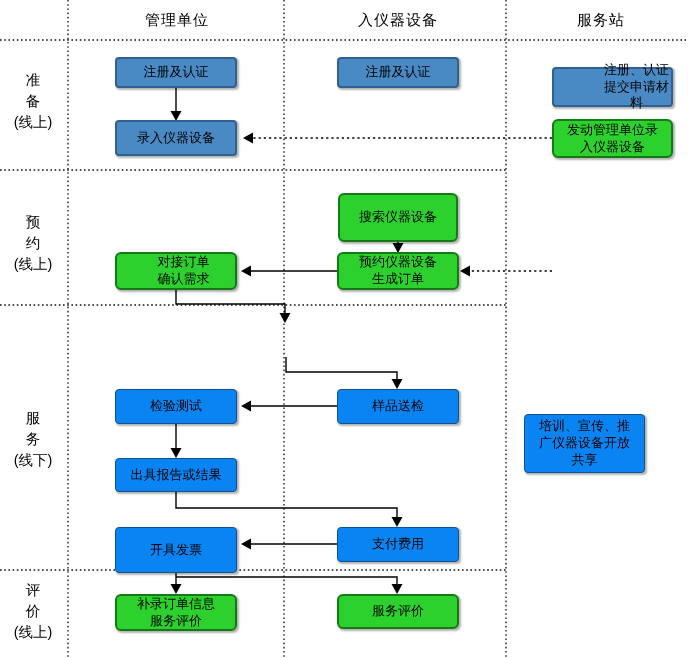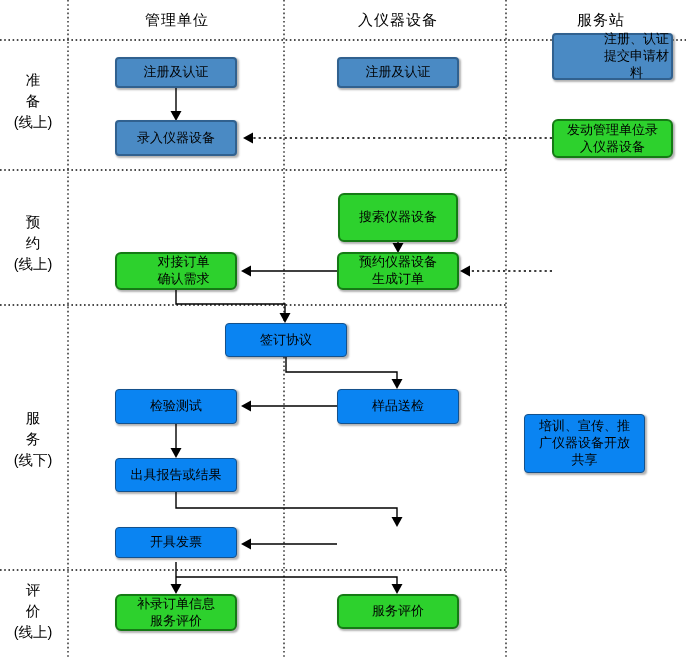--- a/index.html
+++ b/index.html
@@ -93,35 +93,35 @@
 务
 (线下)</div>
   <div class="lane-label" style="top:580px;">评
 价
 (线上)</div>
 
   <div class="node sb" style="left:115px;top:57px;width:122px;height:31px;">注册及认证</div>
   <div class="node sb" style="left:115px;top:120px;width:122px;height:36px;">录入仪器设备</div>
   <div class="node gn" style="left:115px;top:252px;width:122px;height:38px;padding-left:15px;">对接订单
 确认需求</div>
-  <div class="node bb" style="left:225px;top:323px;width:122px;height:34px;">签订协议</div>
   <div class="node bb" style="left:115px;top:389px;width:122px;height:35px;">检验测试</div>
   <div class="node bb" style="left:115px;top:458px;width:122px;height:34px;">出具报告或结果</div>
-  <div class="node bb" style="left:115px;top:527px;width:122px;height:31px;">开具发票</div>
+  <div class="node bb" style="left:115px;top:527px;width:122px;height:46px;">开具发票</div>
   <div class="node gn" style="left:115px;top:594px;width:122px;height:37px;">补录订单信息
 服务评价</div>
 
   <div class="node sb" style="left:337px;top:57px;width:122px;height:31px;">注册及认证</div>
   <div class="node gn" style="left:338px;top:193px;width:120px;height:49px;">搜索仪器设备</div>
   <div class="node gn" style="left:337px;top:252px;width:122px;height:38px;">预约仪器设备
 生成订单</div>
   <div class="node bb" style="left:337px;top:389px;width:122px;height:35px;">样品送检</div>
+  <div class="node bb" style="left:337px;top:527px;width:122px;height:35px;">支付费用</div>
   <div class="node gn" style="left:337px;top:594px;width:122px;height:35px;">服务评价</div>
 
-  <div class="node sb" style="left:552px;top:33px;width:121px;height:47px;padding-left:48px;">注册、认证
+  <div class="node sb" style="left:552px;top:67px;width:121px;height:40px;padding-left:48px;">注册、认证
 提交申请材料</div>
   <div class="node gn" style="left:552px;top:119px;width:121px;height:39px;">发动管理单位录
 入仪器设备</div>
   <div class="node bb" style="left:524px;top:414px;width:121px;height:59px;">培训、宣传、推
 广仪器设备开放
 共享</div>
 
 </div>
 
 </body></html>

